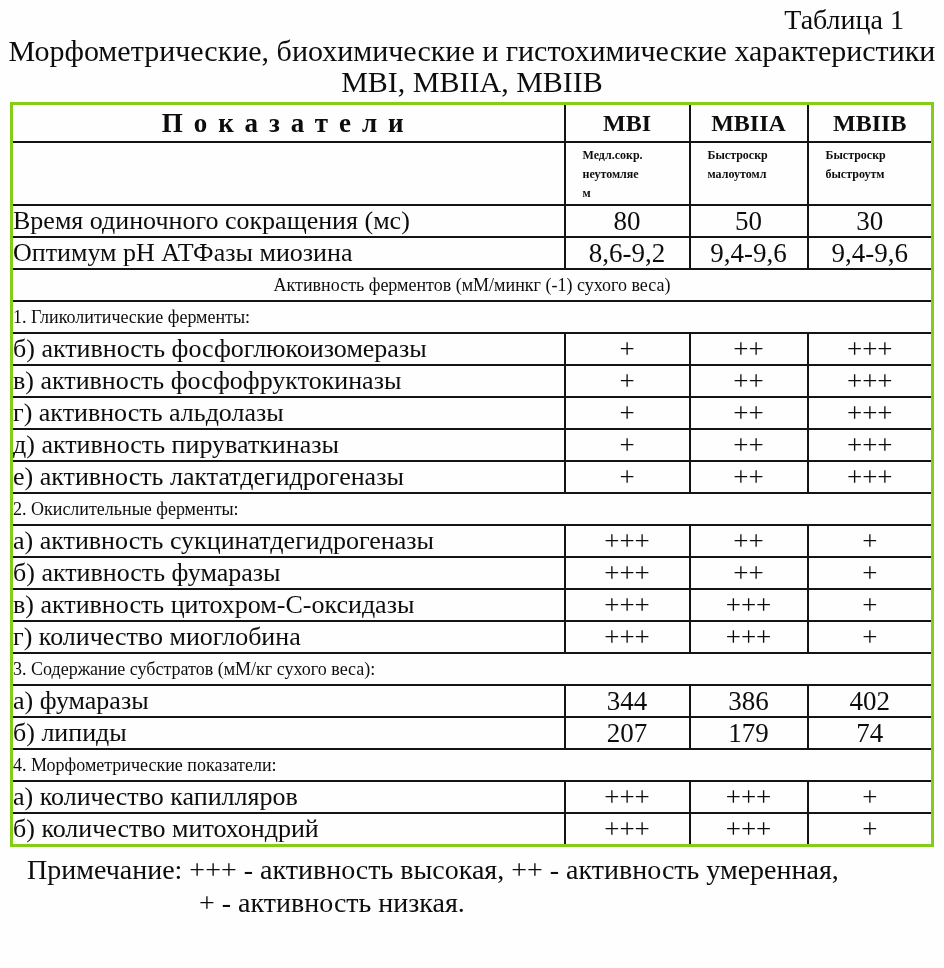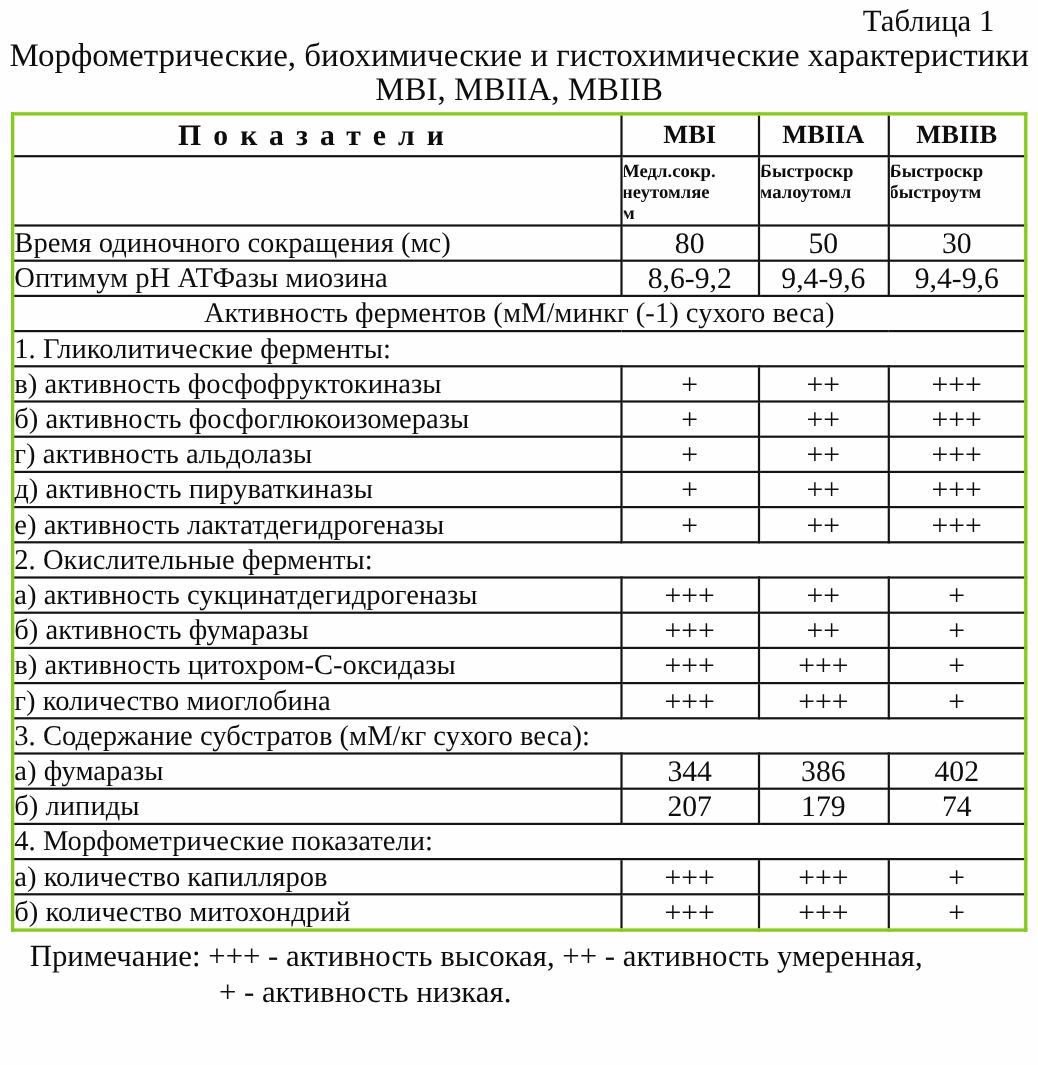--- a/index.html
+++ b/index.html
@@ -59,44 +59,44 @@
   th.grp {
     font-size: 24px;
     font-weight: bold;
     text-align: center;
     height: 36px;
   }
   tr.subhead td {
     height: 58px;
     vertical-align: top;
     text-align: left;
-    font-size: 17px;
+    font-size: 12px;
     font-weight: bold;
     line-height: 19px;
-    padding: 3px 4px 0 0;
+    padding: 3px 4px 0 17px;
     white-space: pre-line;
     border-radius: 13px;
   }
   td.lbl {
     font-size: 26px;
     text-align: left;
     padding-left: 7px;
     height: 30px;
     line-height: 30px;
     white-space: nowrap;
     font-family: Liberation Serif, serif;
   }
   td.val {
     font-size: 27px;
     text-align: center;
     height: 30px;
     line-height: 30px;
   }
   td.sec {
-    font-size: 26px;
+    font-size: 18px;
     text-align: left;
     padding-left: 7px;
     height: 30px;
     line-height: 30px;
     white-space: nowrap;
   }
   td.sec.center {
     text-align: center;
     padding-left: 0;
   }
@@ -161,27 +161,27 @@
         <td class="val">9,4-9,6</td>
         <td class="val">9,4-9,6</td>
       </tr>
       <tr>
         <td class="sec center" colspan="4">Активность ферментов (мМ/минкг (-1) сухого веса)</td>
       </tr>
       <tr>
         <td class="sec" colspan="4">1. Гликолитические ферменты:</td>
       </tr>
       <tr>
+        <td class="lbl">б) активность фосфоглюкоизомеразы</td>
+        <td class="val">+</td>
+        <td class="val">++</td>
+        <td class="val">+++</td>
+      </tr>
+      <tr>
         <td class="lbl">в) активность фосфофруктокиназы</td>
-        <td class="val">+</td>
-        <td class="val">++</td>
-        <td class="val">+++</td>
-      </tr>
-      <tr>
-        <td class="lbl">б) активность фосфоглюкоизомеразы</td>
         <td class="val">+</td>
         <td class="val">++</td>
         <td class="val">+++</td>
       </tr>
       <tr>
         <td class="lbl">г) активность альдолазы</td>
         <td class="val">+</td>
         <td class="val">++</td>
         <td class="val">+++</td>
       </tr>

